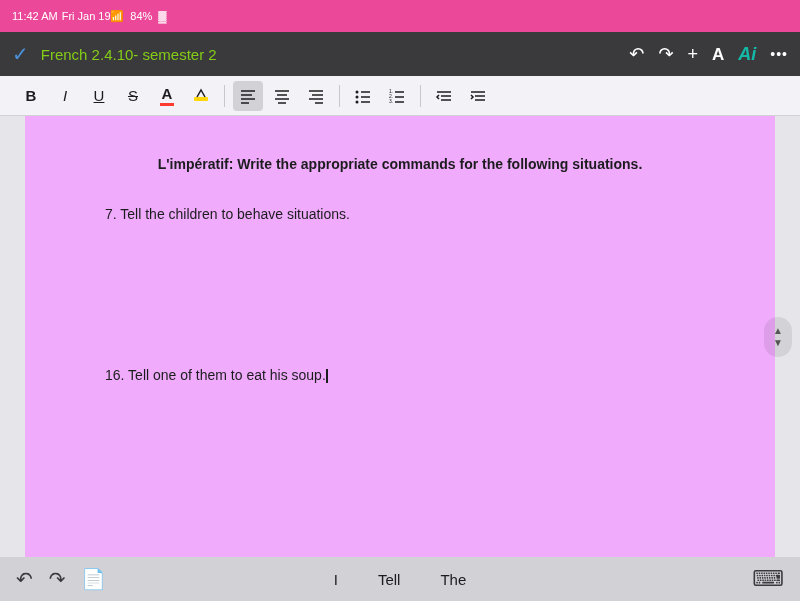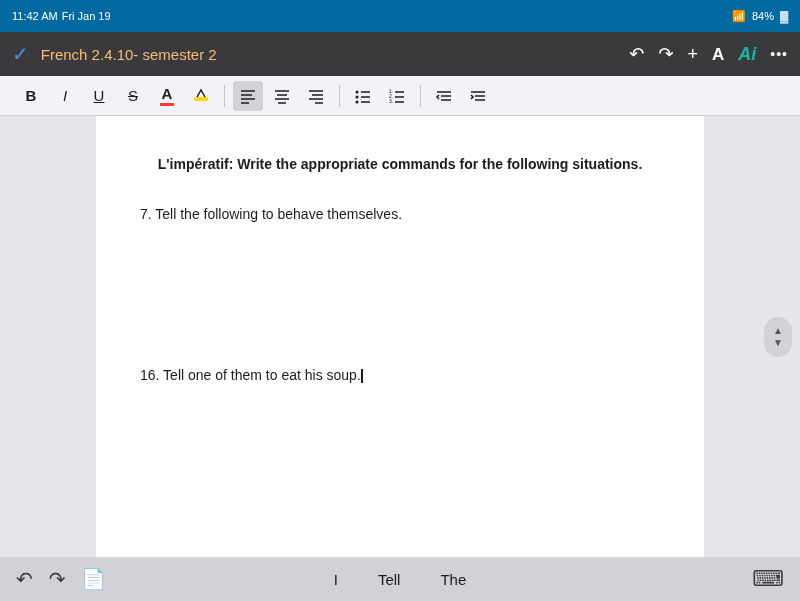--- a/index.html
+++ b/index.html
@@ -8,24 +8,23 @@
       height: 601px;
       font-family: -apple-system, 'Helvetica Neue', Arial, sans-serif;
       background: #fff;
       overflow: hidden;
       display: flex;
       flex-direction: column;
     }
 
     
     .status-bar {
-      background: #0369a1;
+      background: #ec4899;
       color: #fff;
       display: flex;
-      justify-content: space-between;
       align-items: center;
       padding: 16px 12px;
       height: 22px;
       font-size: 11px;
       flex-shrink: 0;
     }
     .status-left { display: flex; align-items: center; gap: 4px; }
     .status-right { display: flex; align-items: center; gap: 6px; font-size: 11px; }
 
     
@@ -38,21 +37,21 @@
       flex-shrink: 0;
       gap: 8px;
     }
     .nav-check {
       color: #4a90d9;
       font-size: 20px;
       margin-right: 4px;
       cursor: pointer;
     }
     .nav-title {
-      color: #fdba74;
+      color: #84cc16;
       font-size: 15px;
       flex: 1;
     }
     .nav-actions {
       display: flex;
       align-items: center;
       gap: 14px;
       color: #fff;
     }
     .nav-actions span {
@@ -123,24 +122,24 @@
     
     .document-area {
       flex: 1;
       background: #e5e5ea;
       display: flex;
       justify-content: center;
       overflow: hidden;
       position: relative;
     }
     .document-page {
-      background: #ffffff;
-      width: 608px;
+      background: #f0abfc;
+      width: 750px;
       height: 100%;
-      padding: 40px 44px;
+      padding: 40px 80px;
       overflow: hidden;
       position: relative;
     }
     .doc-heading {
       font-size: 14px;
       font-weight: bold;
       text-align: center;
       margin-bottom: 32px;
       color: #1c1c1e;
     }
@@ -336,21 +335,21 @@
       <line x1="6" y1="12" x2="16" y2="12" stroke="#1c1c1e" stroke-width="1.5"></line>
     </svg>
   </button>
 </div>
 
 <div class="document-area">
   <div class="document-page">
     <div class="doc-heading">L'impératif: Write the appropriate commands for the following situations.</div>
     <div class="doc-item">
       <span>7.</span>
-      <span> </span><span>Tell the following to behave themselves.</span>
+      <span> </span><span>Tell the children to behave situations.</span>
     </div>
     <div class="doc-item">
       <span>16.</span>
       <span> </span><span>Tell one of them to eat his soup.</span><span class="cursor"></span>
     </div>
   </div>
 
   <div class="scroll-hint">
     <span class="scroll-hint-arrow">▲</span>
     <span class="scroll-hint-arrow">▼</span>

